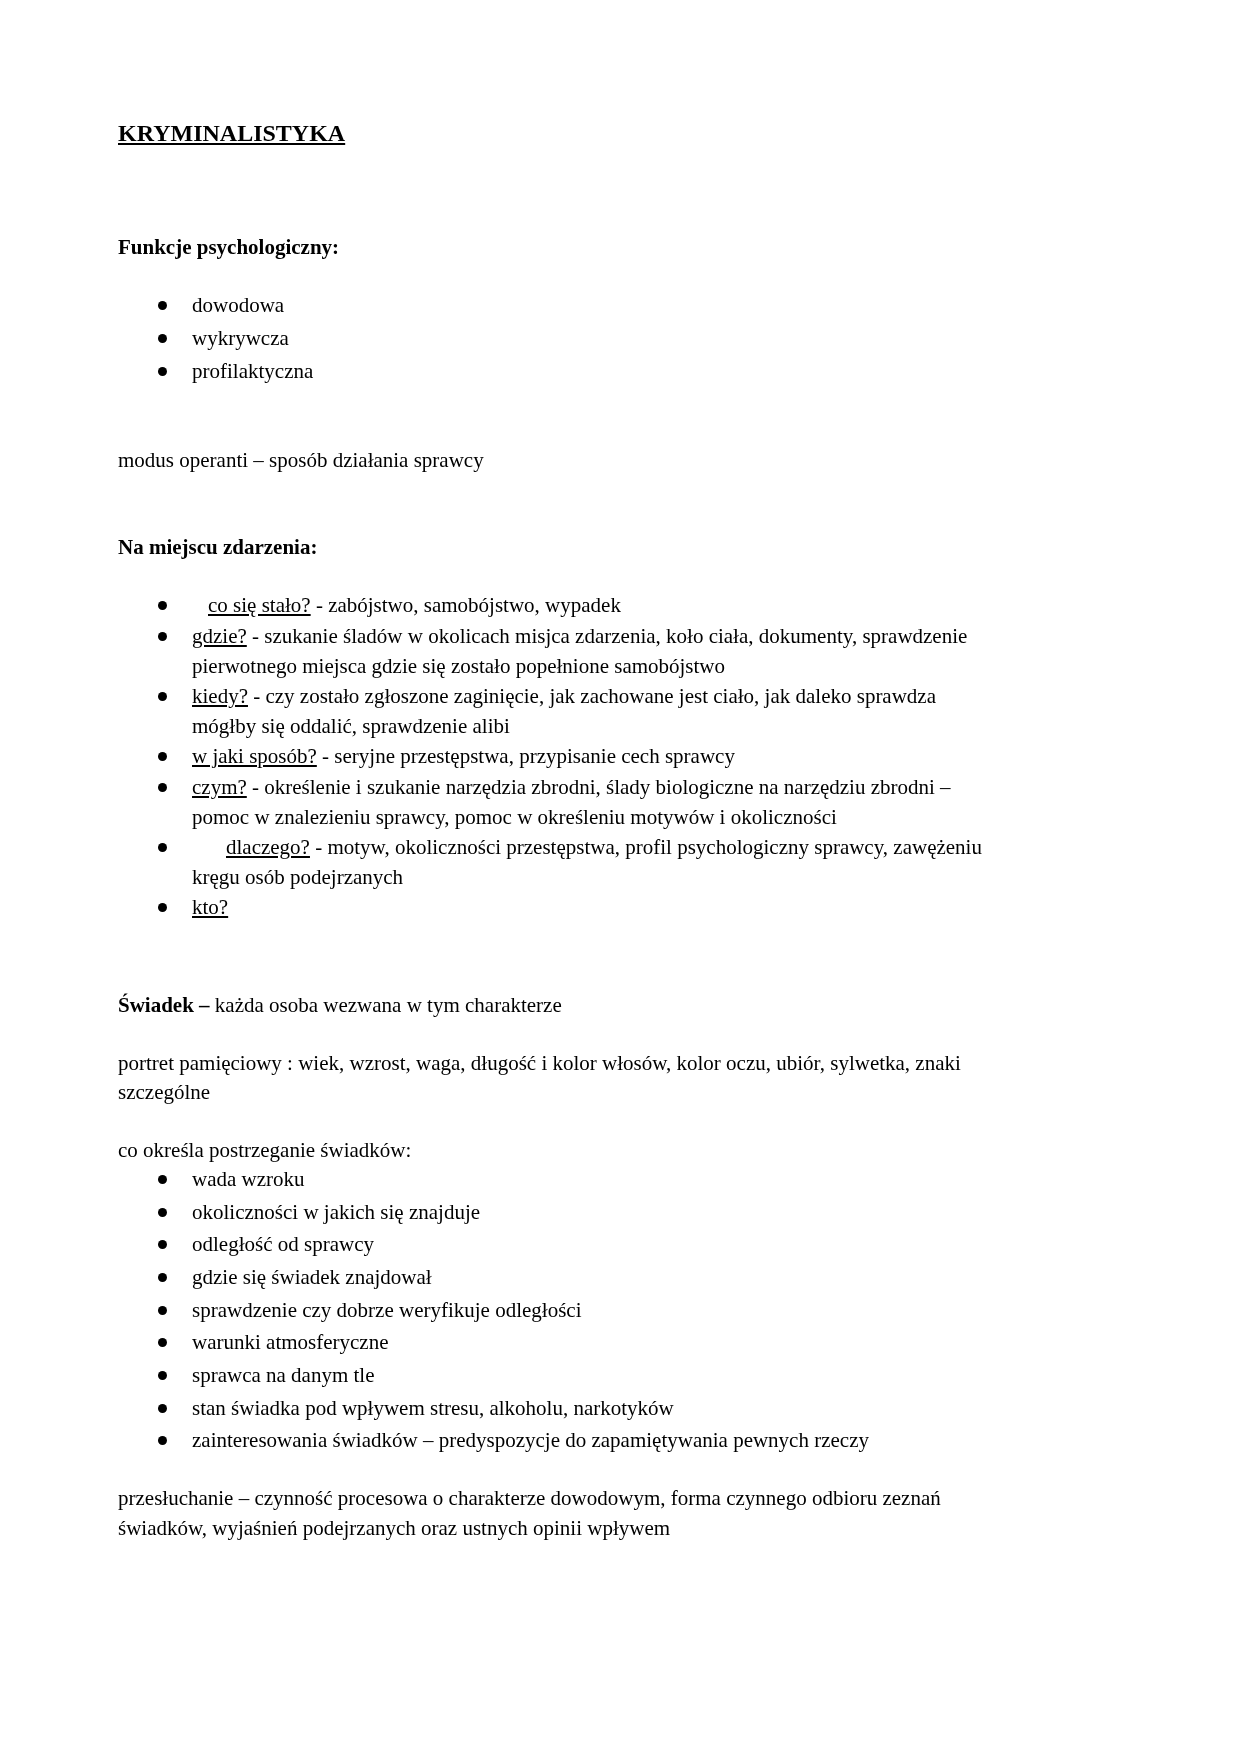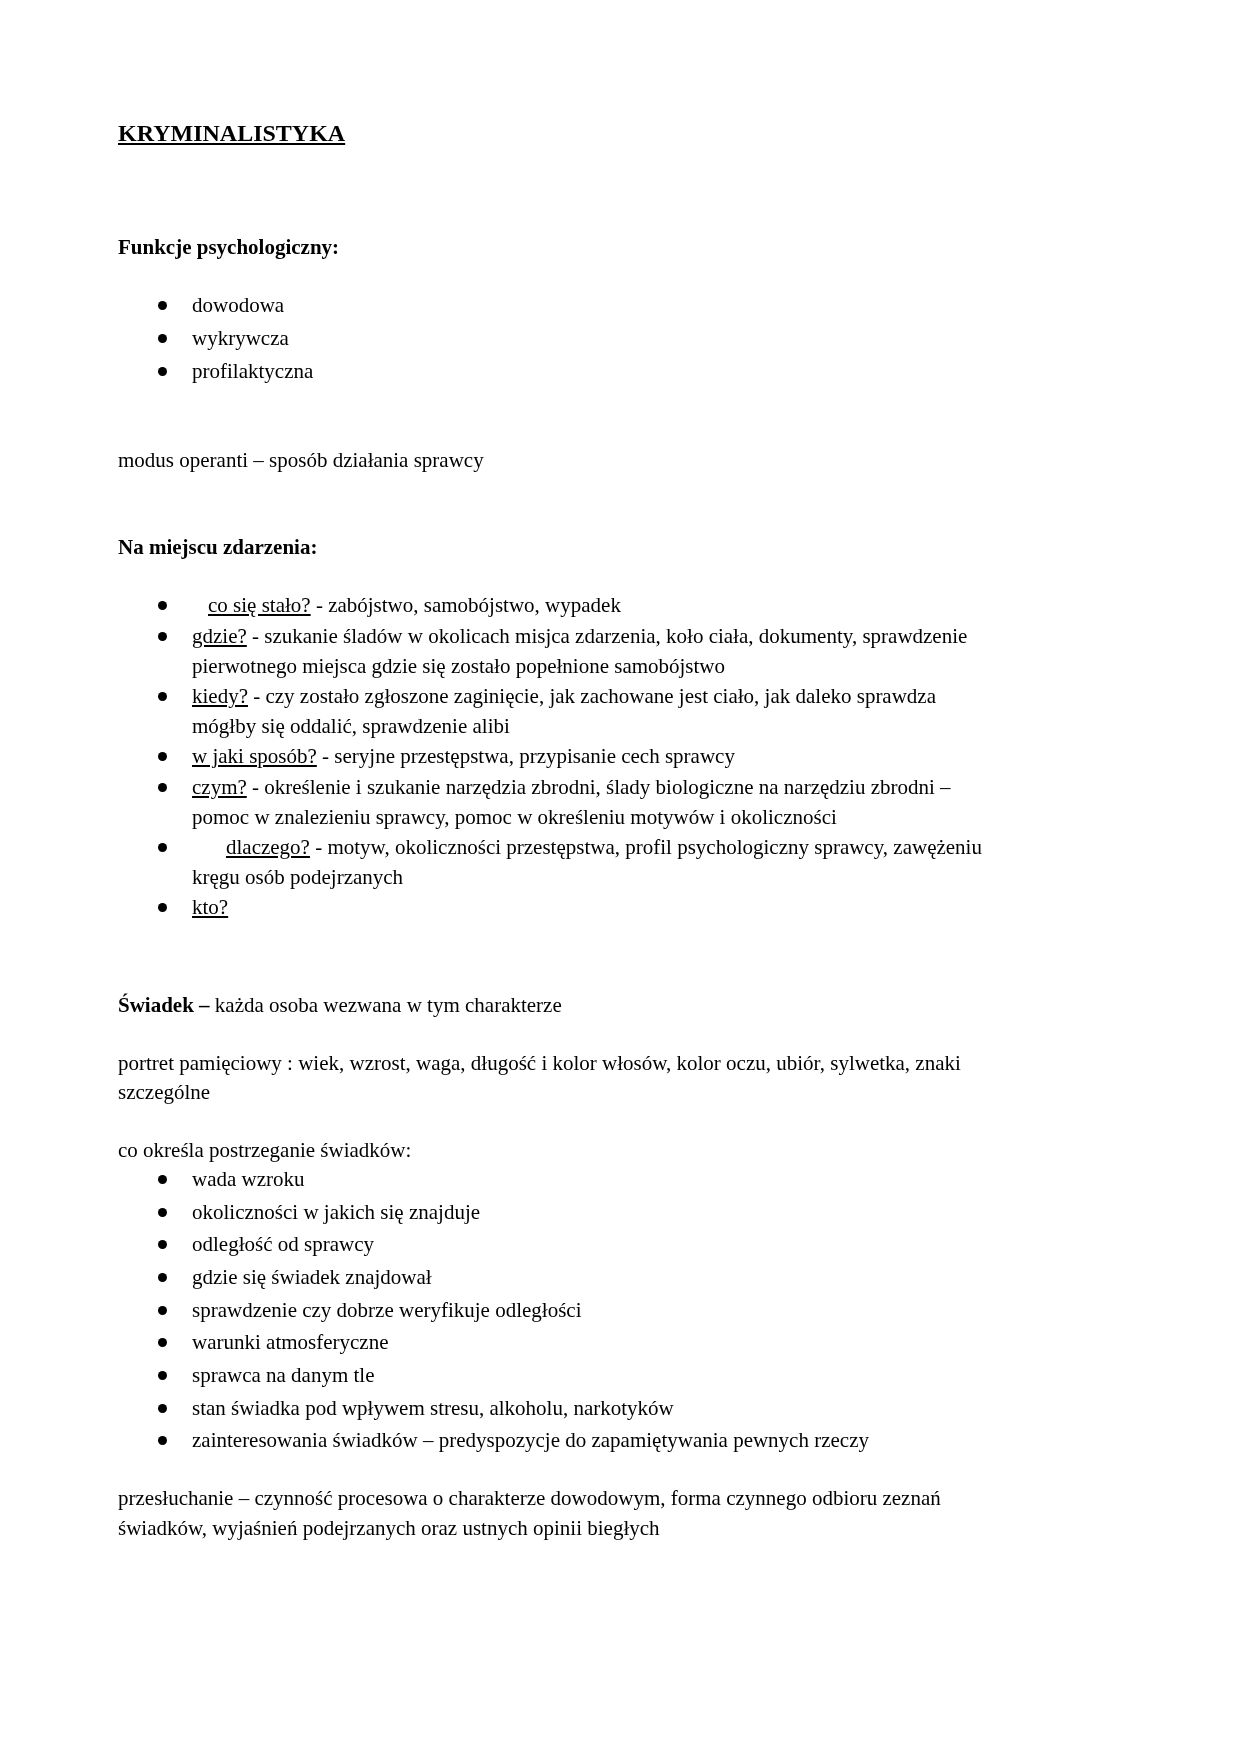--- a/index.html
+++ b/index.html
@@ -82,15 +82,15 @@
     <div class="abs" style="left:192px; top:1327px;">warunki atmosferyczne</div>
     <div class="bullet-dot" style="left:158px; top:1371px;"></div>
     <div class="abs" style="left:192px; top:1360px;">sprawca na danym tle</div>
     <div class="bullet-dot" style="left:158px; top:1404px;"></div>
     <div class="abs" style="left:192px; top:1393px;">stan świadka pod wpływem stresu, alkoholu, narkotyków</div>
     <div class="bullet-dot" style="left:158px; top:1436px;"></div>
     <div class="abs" style="left:192px; top:1425px;">zainteresowania świadków – predyspozycje do zapamiętywania pewnych rzeczy</div>
   </div>
 
   <div class="abs" style="left:118px; top:1483px;">przesłuchanie – czynność procesowa o charakterze dowodowym, forma czynnego odbioru zeznań</div>
-  <div class="abs" style="left:118px; top:1513px;">świadków, wyjaśnień podejrzanych oraz ustnych opinii biegłych</div>
+  <div class="abs" style="left:118px; top:1513px;">świadków, wyjaśnień podejrzanych oraz ustnych opinii wpływem</div>
 
 </div>
 
 </body></html>

